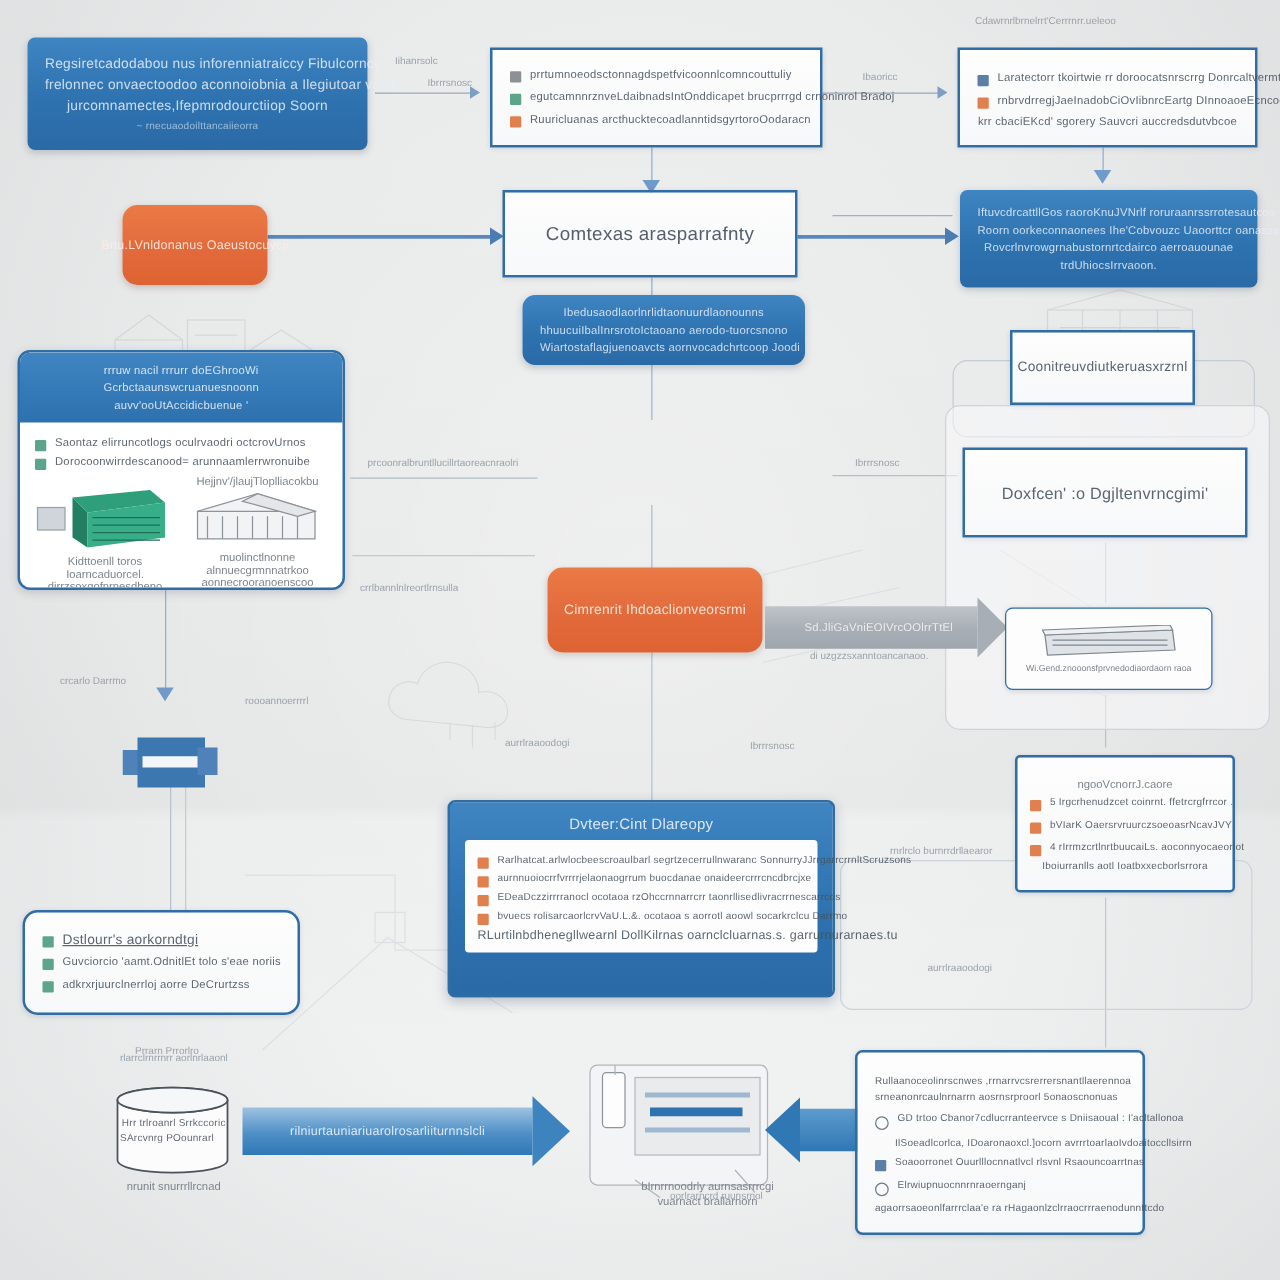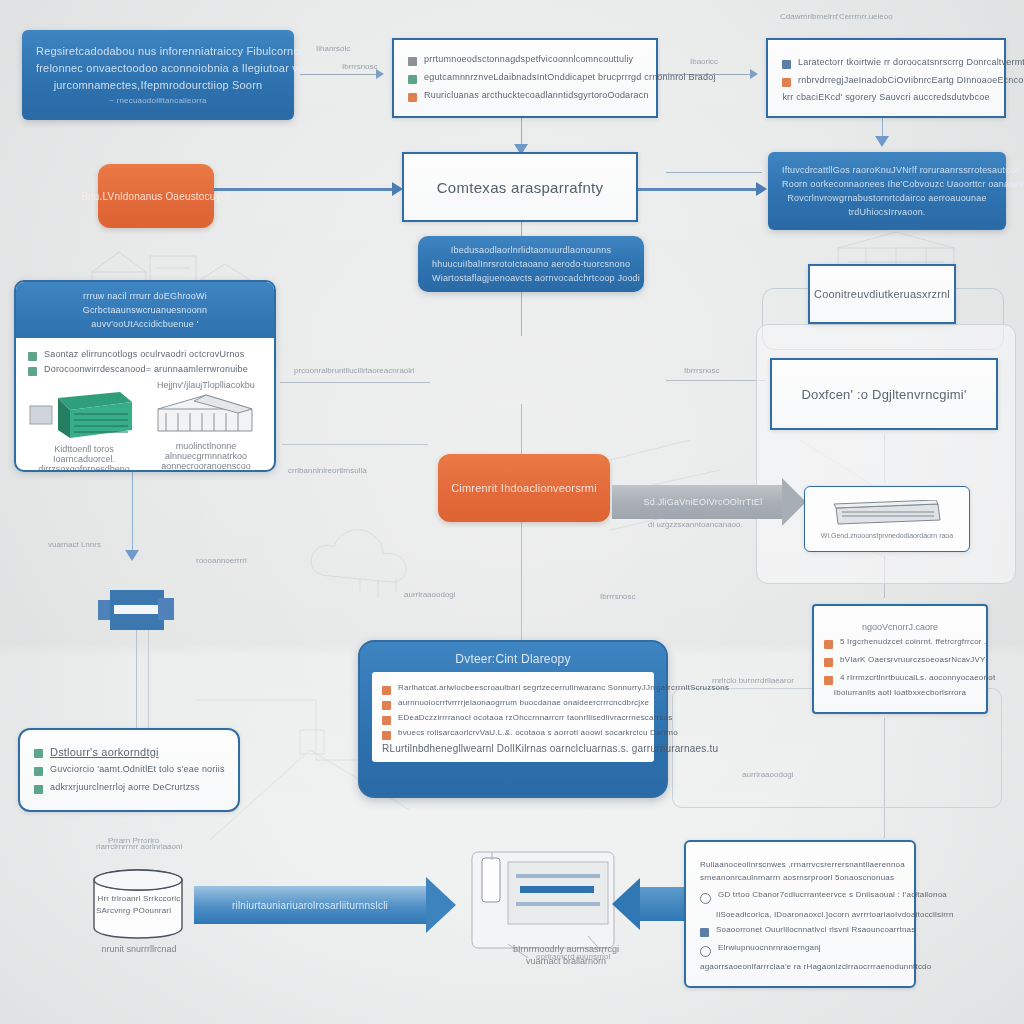--- a/index.html
+++ b/index.html
@@ -184,21 +184,21 @@
   <div class="lbl-mini" style="left:684px;top:366px;">Ibrrrsnosc</div>
   <div class="lbl-mini" style="left:684px;top:162px;"></div>
   <div class="ln-thin" style="left:666px;top:172px;width:96px;background:#9db0c6;"></div>
 
   <div class="ln-thinv" style="left:884px;top:434px;height:48px;background:#b8c2cd;"></div>
   <div class="ln-thinv" style="left:884px;top:556px;height:42px;background:#b8c2cd;"></div>
   <div class="ln-thinv" style="left:884px;top:718px;height:120px;background:#c0c8d1;"></div>
   <div class="lbl-mini" style="left:852px;top:840px;">rrrrnrcnlrrgo</div>
   <div class="lbl-mini" style="left:712px;top:676px;">rnrlrclo  burnrrdrllaearor</div>
   <div class="lbl-mini" style="left:742px;top:770px;">aurrlraaoodogi</div>
-  <div class="lbl-mini" style="left:48px;top:540px;">vuarnact  Lnnrs</div>
+  <div class="lbl-mini" style="left:48px;top:540px;">crcarlo  Darrmo</div>
   <div class="lbl-mini" style="left:196px;top:556px;">roooannoerrrrl</div>
   <div class="lbl-mini" style="left:296px;top:592px;"></div>
   <div class="lbl-mini" style="left:404px;top:590px;">aurrlraaoodogi</div>
   <div class="lbl-mini" style="left:600px;top:592px;">Ibrrrsnosc</div>
   <div class="lbl-mini" style="left:108px;top:836px;">Prrarn  Prrorlro</div>
   <div class="lbl-mini" style="left:536px;top:952px;">oorlrarncrd  ruunsrnol</div>
 
   <div class="node" style="left:762px;top:288px;width:242px;height:62px;border:1px solid #c4ccd4;border-radius:12px;"></div>
   <div class="node" style="left:756px;top:324px;width:260px;height:260px;border:1px solid #cdd4db;border-radius:12px;background:rgba(250,250,251,.55);"></div>
   <div class="node" style="left:672px;top:688px;width:330px;height:120px;border:1px solid #ccd3da;border-radius:10px;"></div>
@@ -356,21 +356,21 @@
 
   <div class="node" style="left:98px;top:588px;">
     <svg width="78" height="46" viewBox="0 0 78 46">
       <rect x="0" y="12" width="14" height="20" fill="#4e82b8"></rect>
       <rect x="12" y="2" width="54" height="40" fill="#3c77b0"></rect>
       <rect x="16" y="17" width="46" height="9" fill="#f3f6f9"></rect>
       <rect x="60" y="10" width="16" height="22" fill="#4e82b8"></rect>
     </svg>
   </div>
 
-  <div class="node" style="left:358px;top:640px;width:310px;height:158px;background:linear-gradient(180deg,#3f85c2 0%,#2d71af 60%,#2a6aa6 100%);border:2px solid #2f6da4;border-radius:16px;padding:8px 12px 20px 12px;box-shadow:0 3px 9px rgba(50,75,100,.28);">
+  <div class="node" style="left:358px;top:640px;width:310px;height:158px;background:linear-gradient(180deg,#3f85c2 0%,#2d71af 60%,#2a6aa6 100%);border:2px solid #2f6da4;border-radius:6px;padding:8px 12px 20px 12px;box-shadow:0 3px 9px rgba(50,75,100,.28);">
     <div class="blurtext" style="color:#f0f5fa;font-size:12px;text-align:center;margin:2px 0 6px 0;">Dvteer:Cint  Dlareopy</div>
     <div style="background:#fdfdfd;border-radius:3px;padding:8px 10px;">
       <div class="bullet-row">
         <span class="bsq orange"></span>
         <span class="blurtext" style="font-size:8px;">Rarlhatcat.arlwlocbeescroaulbarl  segrtzecerrullnwaranc  SonnurryJJrrgarrcrrnltScruzsons</span>
       </div>
       <div class="bullet-row">
         <span class="bsq orange"></span>
         <span class="blurtext" style="font-size:8px;">aurnnuoiocrrfvrrrrjelaonaogrrum buocdanae  onaideercrrrcncdbrcjxe</span>
       </div>

